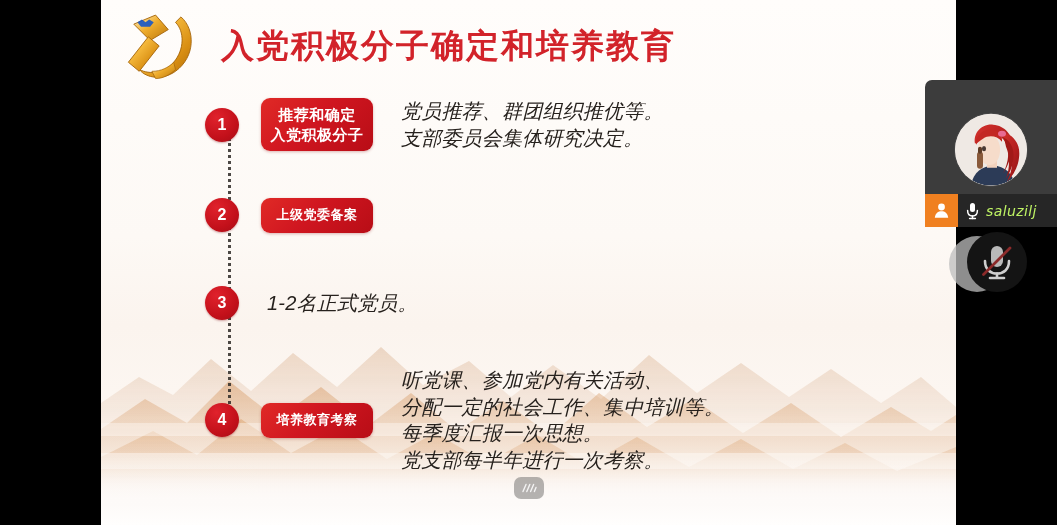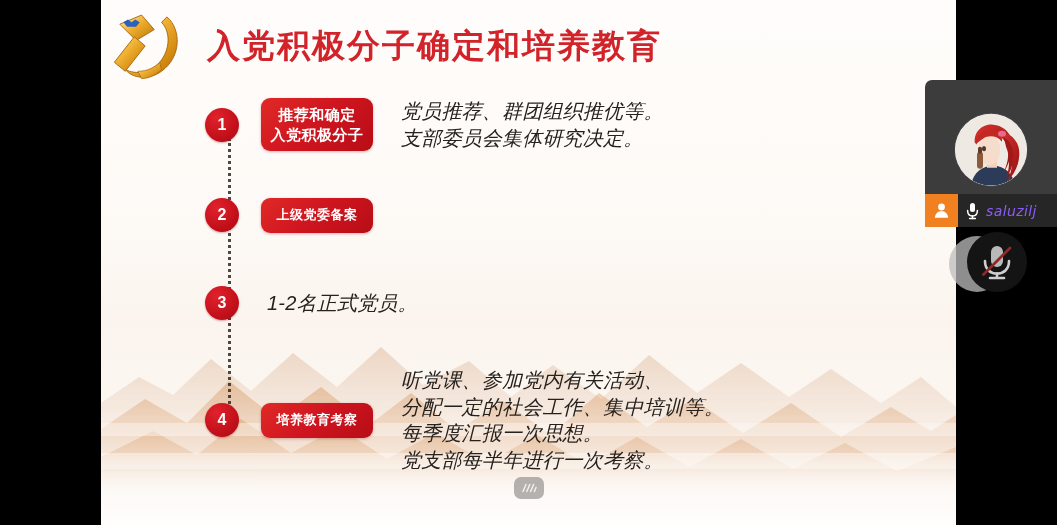--- a/index.html
+++ b/index.html
@@ -64,20 +64,21 @@
     pointer-events: none;
   }
 
   
   .slide-header {
     position: absolute;
     left: 0; top: 6px;
     display: flex;
     align-items: center;
     gap: 14px;
+    padding-left: 14px;
   }
 
   .party-emblem { width: 92px; height: 78px; flex: none; }
   .party-emblem svg { display:block; width:100%; height:100%; }
 
   .slide-title {
     font-size: 33px;
     font-weight: 700;
     color: #d2232a;
     letter-spacing: 2px;
@@ -232,21 +233,21 @@
   .name-strip {
     flex: 1;
     background: #262626;
     display: flex;
     align-items: center;
     gap: 7px;
     padding-left: 8px;
   }
   .name-strip .mic-on svg { display:block; }
   .participant-name {
-    color: #8b5cf6;
+    color: #bef264;
     font-size: 14px;
     font-style: italic;
     letter-spacing: .4px;
     white-space: nowrap;
     font-family: "DejaVu Sans", sans-serif;
   }
 
   
   #mute-button {
     position: absolute;

